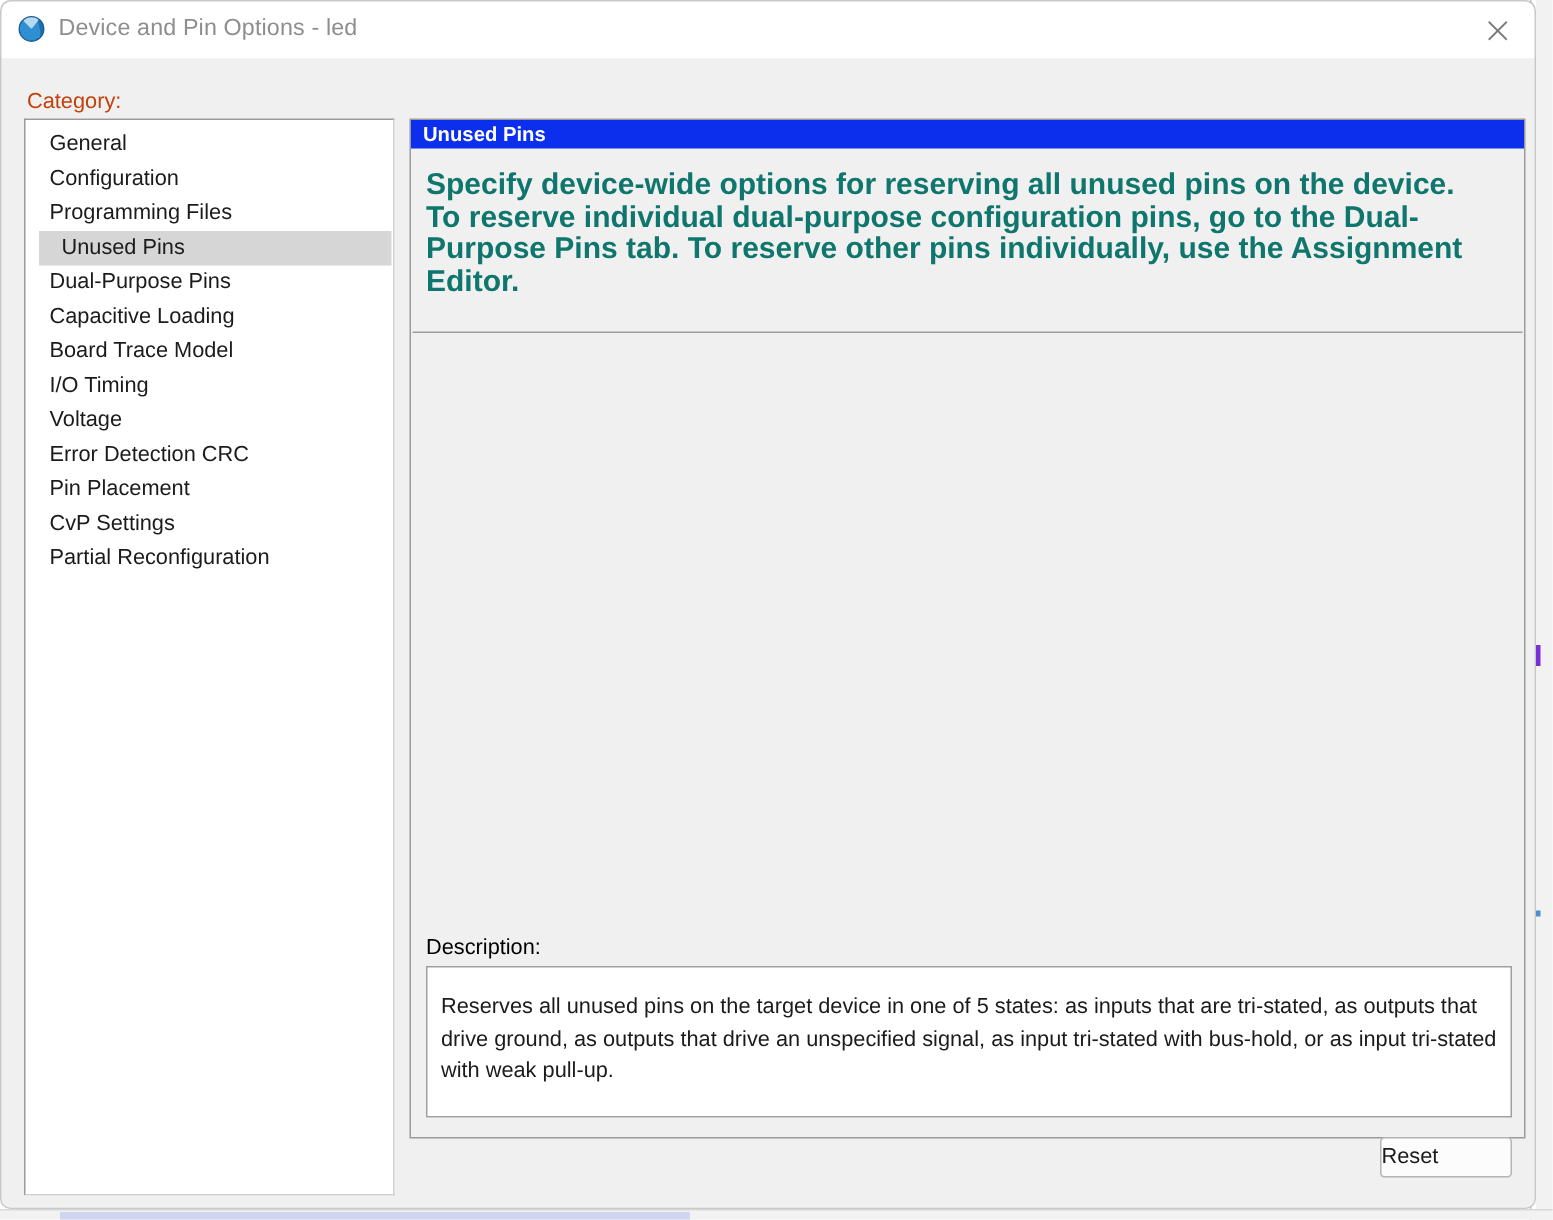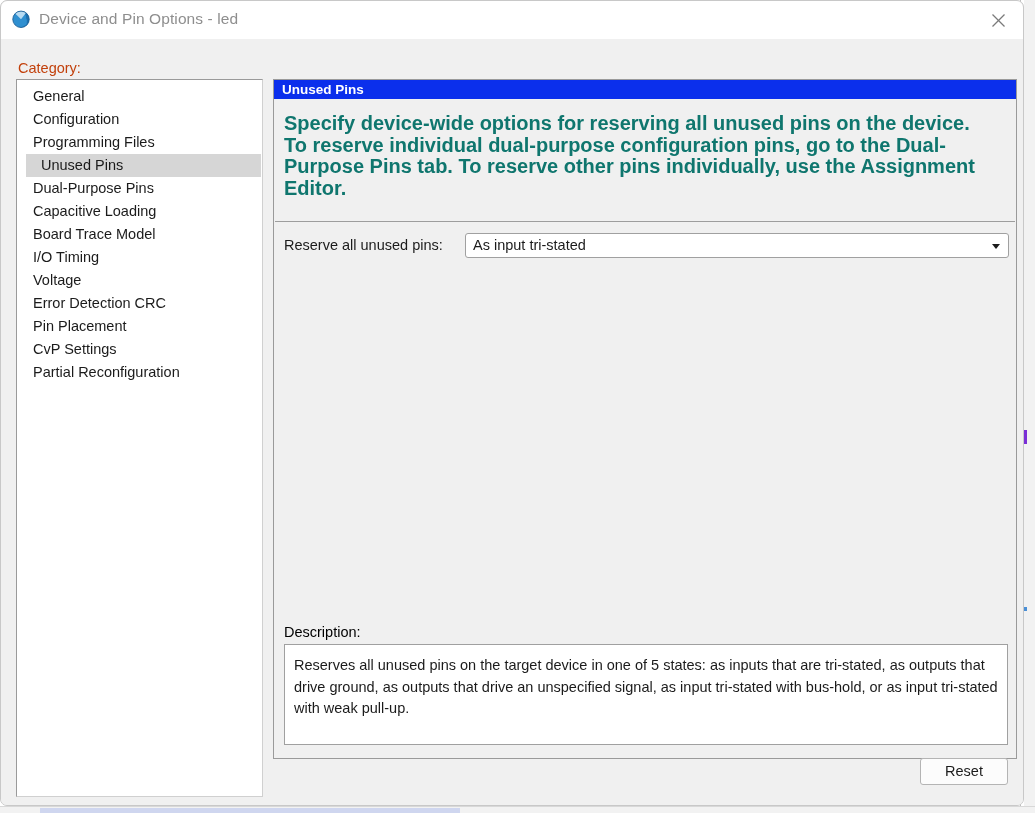--- a/index.html
+++ b/index.html
@@ -215,40 +215,39 @@
     color: #000000;
   }
   #description-box {
     position: absolute;
     left: 10px; top: 564px;
     width: 724px;
     height: 101px;
     background: #ffffff;
     border: 1px solid #a0a0a0;
     box-sizing: border-box;
-    padding: 10px 9px;
+    padding: 16px 9px;
   }
   #description-text {
     font-size: 14.5px;
     color: #1b1b1b;
     line-height: 21.5px;
   }
 
   #reset-btn {
     position: absolute;
     left: 646px; top: 678px;
     width: 88px; height: 27px;
     background: #fcfcfc;
     border: 1px solid #b4b4b4;
     border-radius: 3px;
     box-sizing: border-box;
     font-size: 14.5px;
     color: #1b1b1b;
     line-height: 25px;
-    text-align: center;
     cursor: default;
   }
 </style>
 </head>
 <body>
 
 <div id="backdrop">
   <div class="bd-strip" style="left:1024px; top:0; width:11px; height:813px;"></div>
   <div class="bd-line" style="left:1020px; top:0; width:1px; height:813px;"></div>
   <div class="bd-strip" style="left:0; top:806px; width:1035px; height:7px;"></div>
@@ -301,27 +300,20 @@
       <div class="cat-item">Pin Placement</div>
       <div class="cat-item">CvP Settings</div>
       <div class="cat-item">Partial Reconfiguration</div>
     </div>
 
     <div id="right-panel">
       <div id="panel-header">Unused Pins</div>
       <div id="panel-intro">Specify device-wide options for reserving all unused pins on the device. To reserve individual dual-purpose configuration pins, go to the Dual-Purpose Pins tab. To reserve other pins individually, use the Assignment Editor.</div>
       <div id="panel-sep"></div>
 
-      <div id="reserve-row">
-        <div id="reserve-label">Reserve all unused pins:</div>
-        <div id="reserve-combo">
-          <div id="reserve-combo-value">As input tri-stated</div>
-          <div id="reserve-combo-arrow"></div>
-        </div>
-      </div>
 
       <div id="description-label">Description:</div>
       <div id="description-box">
         <div id="description-text">Reserves all unused pins on the target device in one of 5 states: as inputs that are tri-stated, as outputs that drive ground, as outputs that drive an unspecified signal, as input tri-stated with bus-hold, or as input tri-stated with weak pull-up.</div>
       </div>
 
       <div id="reset-btn">Reset</div>
     </div>
 
   </div>

